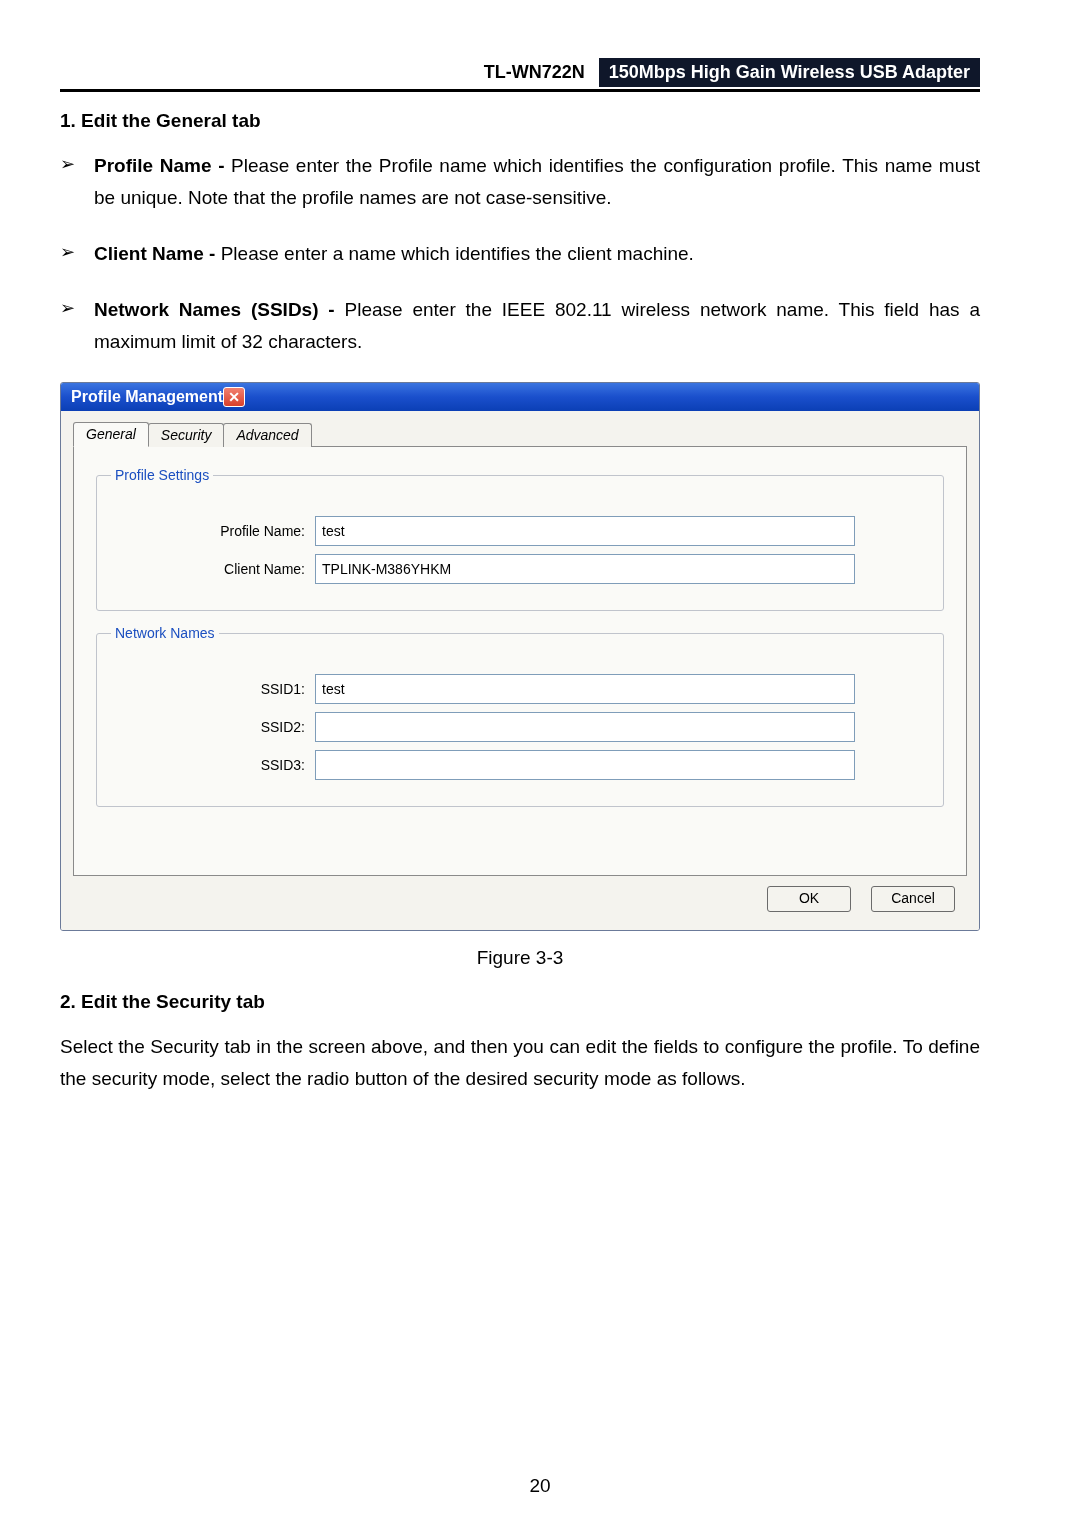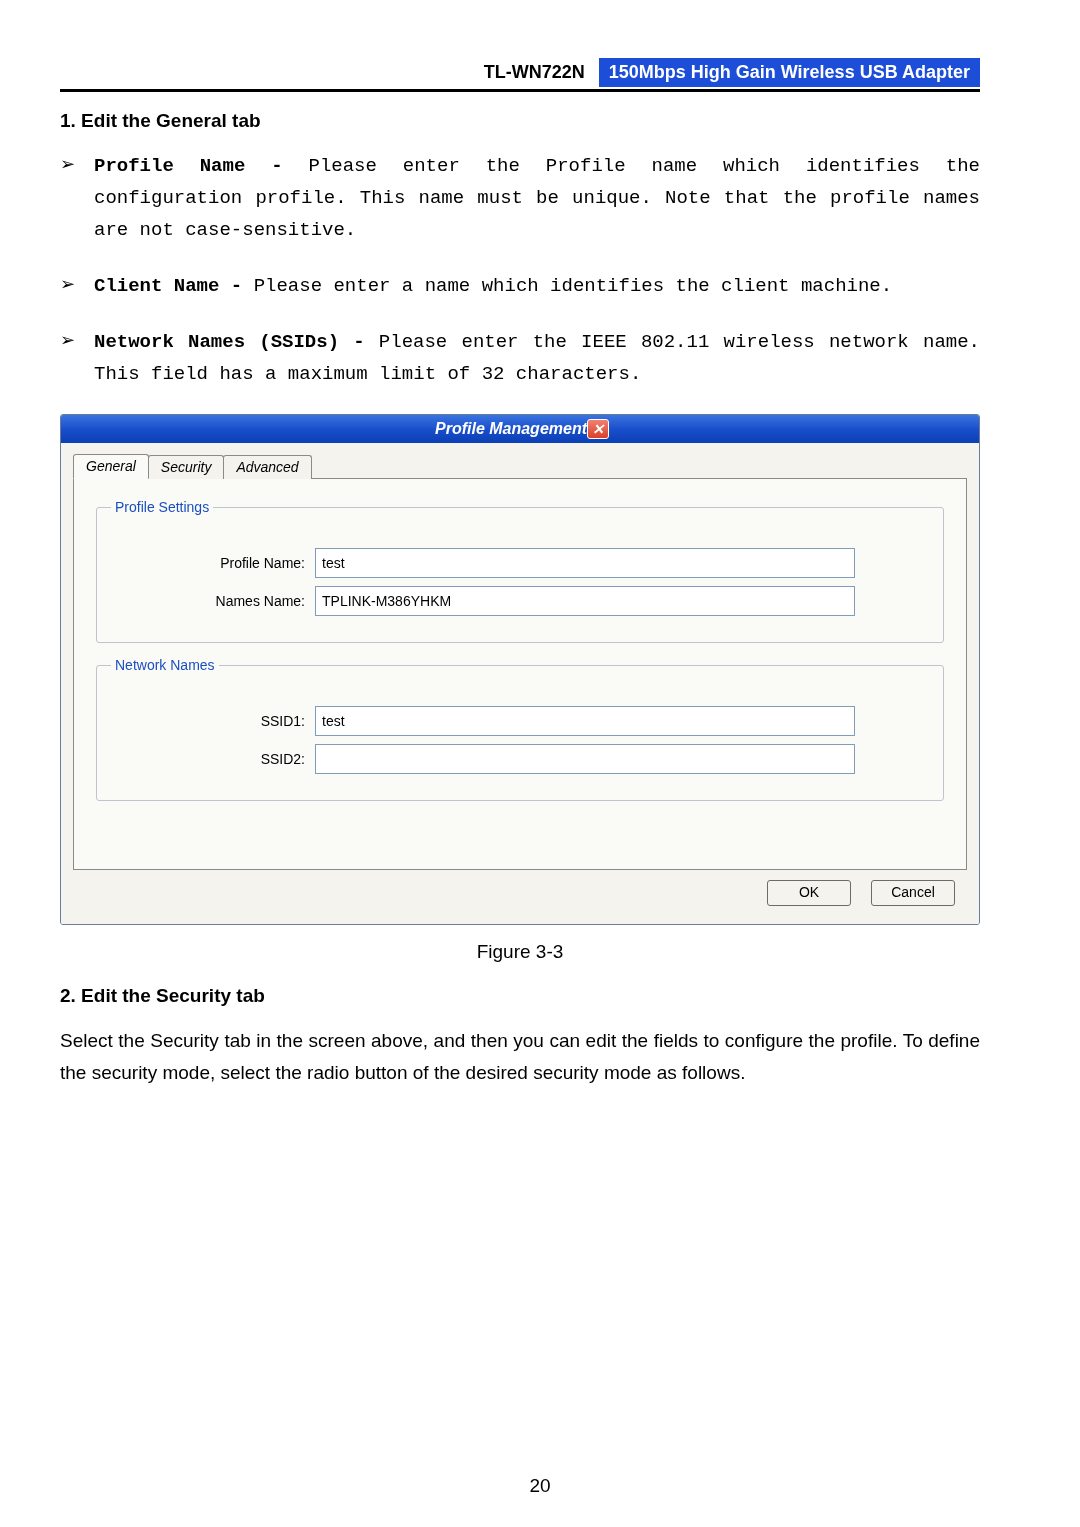--- a/index.html
+++ b/index.html
@@ -26,21 +26,21 @@
     display: flex;
     justify-content: flex-end;
     align-items: stretch;
   }
   .header-model {
     font-weight: bold;
     font-size: 18px;
     padding: 4px 14px 4px 4px;
   }
   .header-desc {
-    background: #1d4ed8;
+    background: #0f172a;
     color: #fff;
     font-weight: bold;
     font-size: 18px;
     padding: 4px 10px;
   }
   .section-title {
     font-weight: bold;
     font-size: 19px;
     margin: 18px 0 18px 0;
   }
@@ -53,21 +53,20 @@
     font-size: 18px;
     line-height: 28px;
     text-align: left;
     padding-right: 6px;
   }
   .bullet-text {
     flex: 1;
     font-size: 19px;
     line-height: 32px;
     text-align: justify;
-    font-family: Liberation Mono, monospace;
   }
   .bullet-text b {
     font-weight: bold;
   }
 
   
   .dialog-wrap {
     margin: 14px 0 16px 0;
   }
   .dialog {
@@ -75,26 +74,25 @@
     border-radius: 3px;
     overflow: hidden;
     width: 100%;
     box-sizing: border-box;
     font-family: Tahoma, Arial, sans-serif;
   }
   .titlebar {
     background: linear-gradient(to bottom, #3a74e0 0%, #1a4fcc 50%, #0b3fb5 100%);
     color: #fff;
     display: flex;
-    justify-content: center;
+    justify-content: flex-start;
     align-items: center;
     padding: 4px 6px 4px 10px;
     font-weight: bold;
     font-size: 16px;
-    font-style: italic;
   }
   .close-btn {
     width: 22px;
     height: 20px;
     background: linear-gradient(to bottom, #f28070, #d9402a);
     border: 1px solid #fff;
     border-radius: 3px;
     display: flex;
     align-items: center;
     justify-content: center;
@@ -266,33 +264,37 @@
         </div>
         <div class="tab-content">
 
           <div class="fieldset">
             <span class="legend">Profile Settings</span>
             <div class="form-row">
               <div class="form-label">Profile Name:</div>
               <input class="form-input" value="test" style="">
             </div>
             <div class="form-row">
-              <div class="form-label">Names Name:</div>
+              <div class="form-label">Client Name:</div>
               <input class="form-input" value="TPLINK-M386YHKM" style="">
             </div>
           </div>
 
           <div class="fieldset">
             <span class="legend">Network Names</span>
             <div class="form-row">
               <div class="form-label">SSID1:</div>
               <input class="form-input" value="test" style="">
             </div>
             <div class="form-row">
               <div class="form-label">SSID2:</div>
+              <input class="form-input" value="" style="">
+            </div>
+            <div class="form-row">
+              <div class="form-label">SSID3:</div>
               <input class="form-input" value="" style="">
             </div>
           </div>
 
         </div>
         <div class="dialog-buttons">
           <div class="dbtn">OK</div>
           <div class="dbtn">Cancel</div>
         </div>
       </div>

